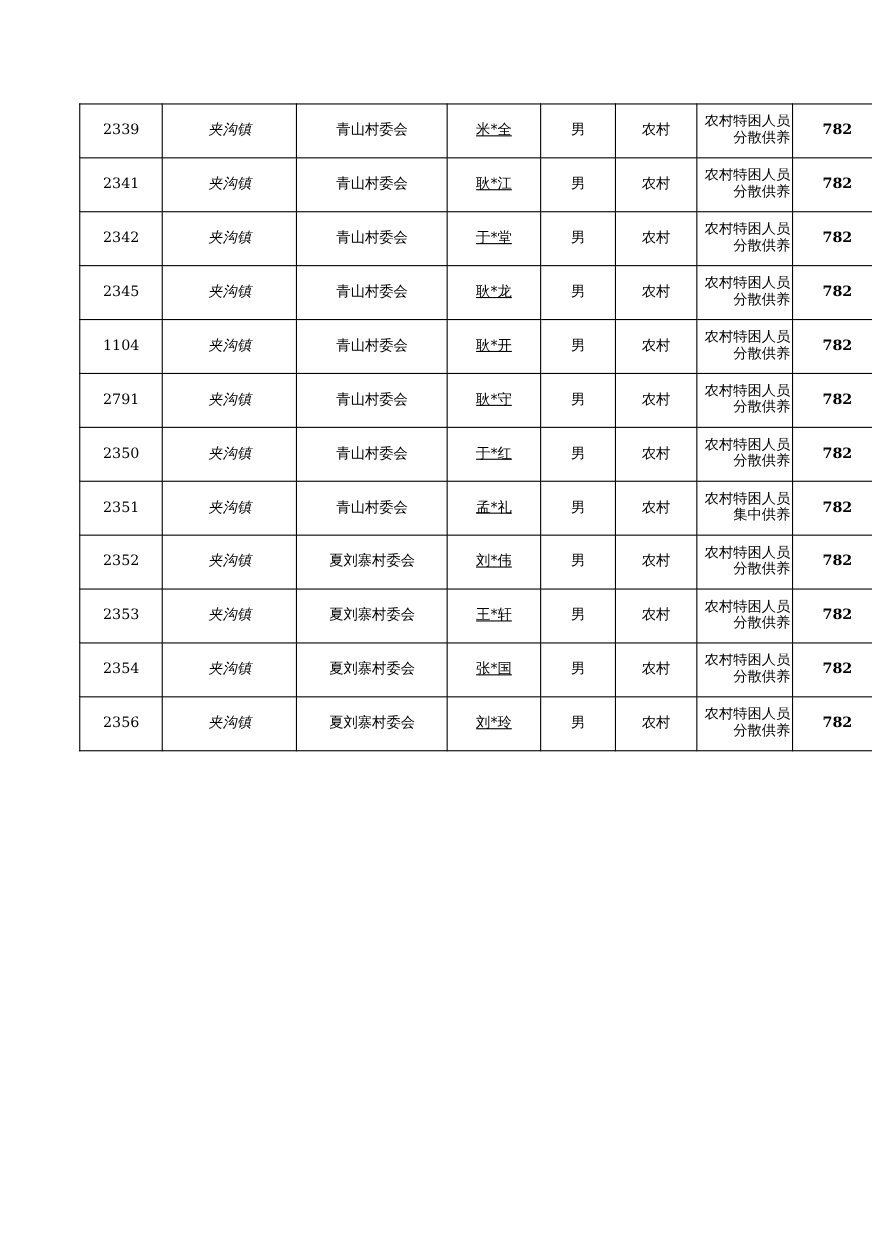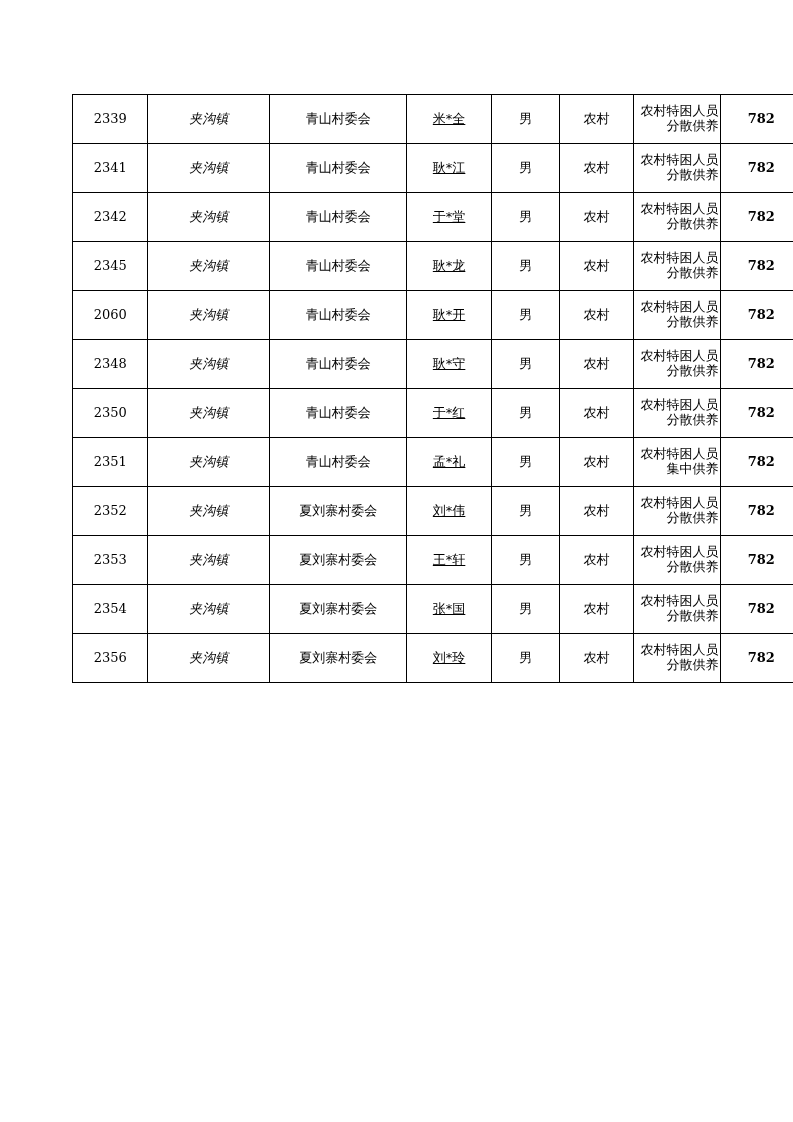--- a/index.html
+++ b/index.html
@@ -101,33 +101,33 @@
           <td class="c-village">青山村委会</td>
           <td class="c-name">耿*龙</td>
           <td class="c-gender">男</td>
           <td class="c-type">农村</td>
           <td class="c-cat">
             <span class="cat-inner">农村特困人员分散供养</span>
           </td>
           <td class="c-amount">782</td>
         </tr>
         <tr>
-          <td class="c-index">2060</td>
+          <td class="c-index">1104</td>
           <td class="c-town">夹沟镇</td>
           <td class="c-village">青山村委会</td>
           <td class="c-name">耿*开</td>
           <td class="c-gender">男</td>
           <td class="c-type">农村</td>
           <td class="c-cat">
             <span class="cat-inner">农村特困人员分散供养</span>
           </td>
           <td class="c-amount">782</td>
         </tr>
         <tr>
-          <td class="c-index">2348</td>
+          <td class="c-index">2791</td>
           <td class="c-town">夹沟镇</td>
           <td class="c-village">青山村委会</td>
           <td class="c-name">耿*守</td>
           <td class="c-gender">男</td>
           <td class="c-type">农村</td>
           <td class="c-cat">
             <span class="cat-inner">农村特困人员分散供养</span>
           </td>
           <td class="c-amount">782</td>
         </tr>

